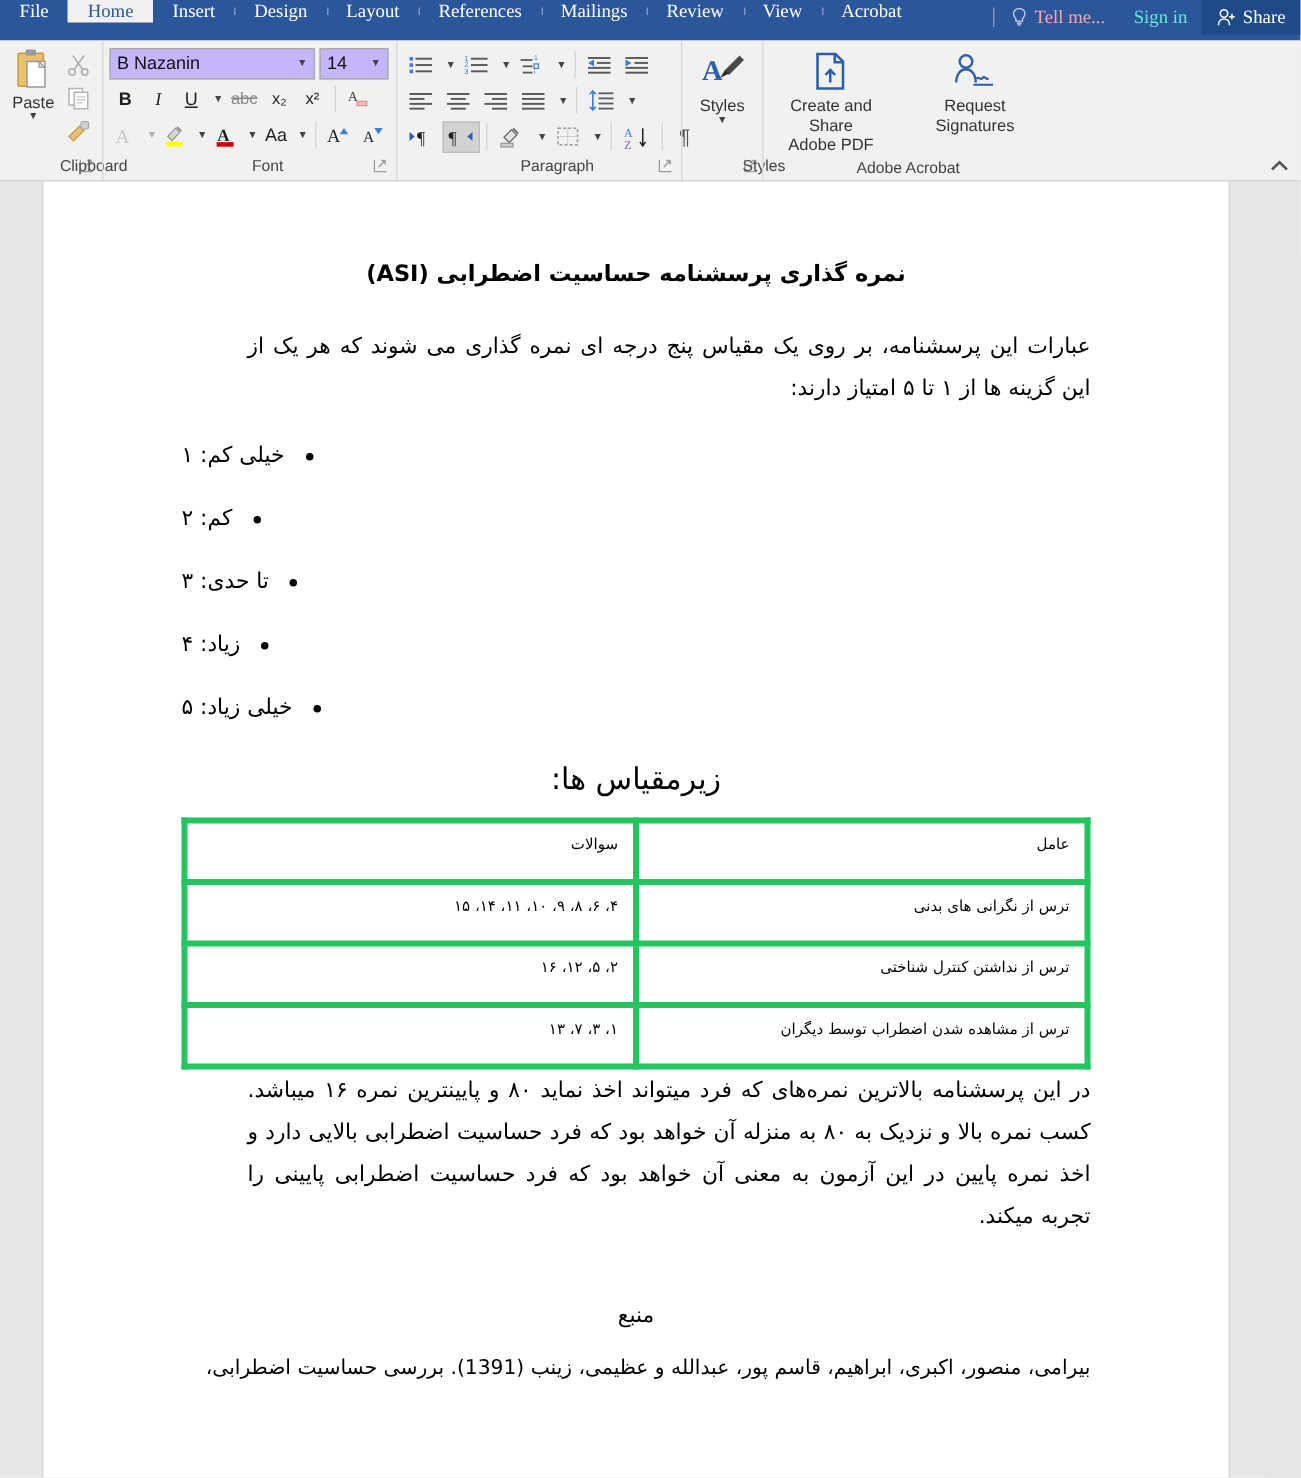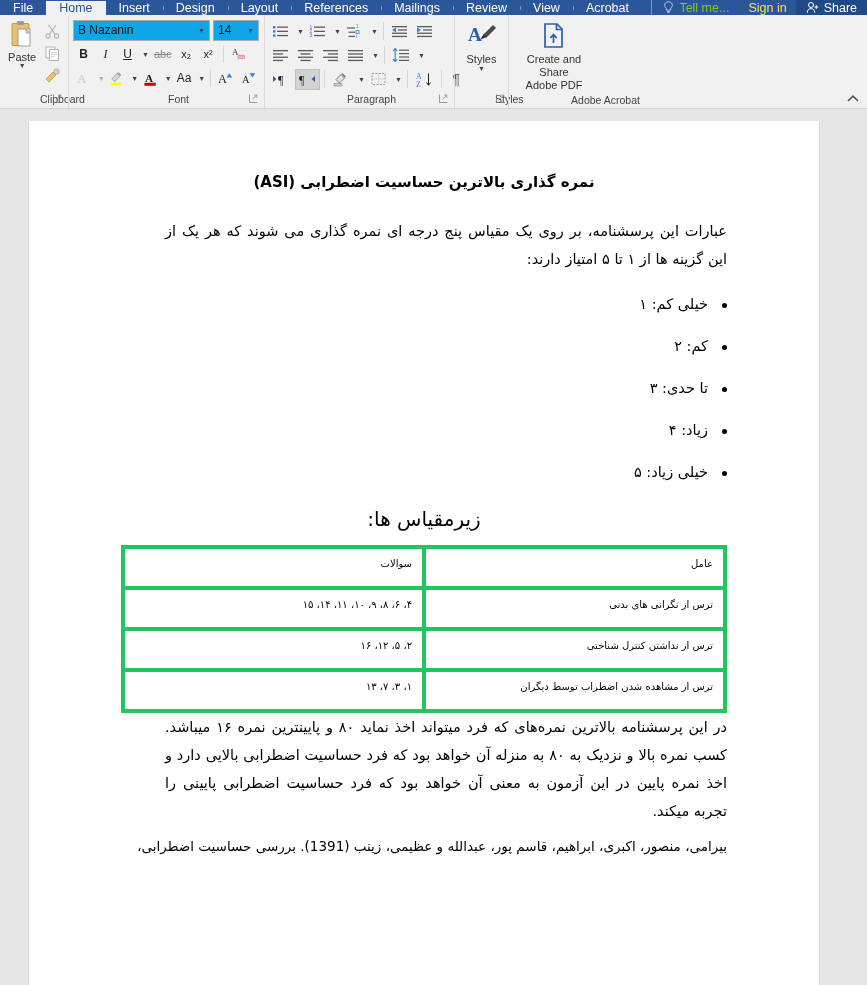--- a/index.html
+++ b/index.html
@@ -5,25 +5,26 @@
   * { box-sizing: border-box; margin: 0; padding: 0; }
   html, body {
     width: 867px; height: 985px;
     font-family: "Liberation Sans", sans-serif;
     overflow: hidden;
     background: #e6e6e6;
   }
 
   
   .tabbar {
-    height: 15px;
+    height: 27px;
     background: #2b579a;
     display: flex;
-    align-items: center;
+    align-items: flex-start;
     position: relative;
+    font-family: Liberation Serif, serif;
   }
   .tab {
     color: #ffffff;
     font-size: 12.5px;
     padding: 0 13px;
     display: flex;
     align-items: center;
     justify-content: center;
     position: relative;
     white-space: nowrap;
@@ -41,41 +42,41 @@
     color: #2b579a;
   }
   .tab.active::before { display: none; }
   .tab.active + .tab::before { display: none; }
   .tabbar-right {
     margin-left: auto;
     display: flex;
     align-items: stretch;
   }
   .tellme {
-    color: #84cc16;
+    color: #fca5a5;
     font-size: 12.5px;
     display: flex;
     align-items: center;
     gap: 5px;
     padding: 0 10px 0 12px;
     position: relative;
   }
   .tellme::before {
     content: "";
     position: absolute;
     left: 0; top: 5px; bottom: 5px;
     width: 1px;
     background: rgba(255,255,255,0.38);
   }
   .signin {
-    color: #fde047;
+    color: #5eead4;
     font-size: 12.5px;
     display: flex;
     align-items: center;
-    padding: 16px 9px;
+    padding: 4px 9px;
   }
   .share {
     color: #ffffff;
     font-size: 12.5px;
     display: flex;
     align-items: center;
     gap: 5px;
     padding: 0 10px;
     background: #204a87;
   }
@@ -133,21 +134,21 @@
   }
   .mini-icon { width: 17px; height: 17px; display: block; }
 
   
   .fontgroup { width: 196px; }
   .font-rows { display: flex; flex-direction: column; gap: 2px; width: 100%; padding-top: 1px;}
   .font-row { display: flex; align-items: center; gap: 1px; height: 22px; }
   .combo {
     height: 21px;
     border: 1px solid #acacac;
-    background: #0ea5e9;
+    background: #c4b5fd;
     display: flex;
     align-items: center;
     font-size: 12px;
     color: #111;
     padding: 0 0 0 4px;
     position: relative;
   }
   .combo.fontname { width: 137px; }
   .combo.fontsize { width: 46px; margin-left: 2px;}
   .combo .cval { flex: 1; overflow: hidden; white-space: nowrap; }
@@ -246,21 +247,21 @@
     font-size: 14.5px;
     line-height: 28px;
     text-align: justify;
     margin-bottom: 8px;
     margin-left: 44px;
   }
   .bullets { list-style: none; margin: 10px 0 14px 0; }
   .bullets li {
     font-size: 14.5px;
     line-height: 42px;
-    text-align: right;
+    text-align: left;
     position: relative;
     padding-right: 0;
   }
   .bullets li .dot {
     display: inline-block;
     width: 5px; height: 5px;
     border-radius: 50%;
     background: #000;
     vertical-align: middle;
     margin-left: 14px;
@@ -694,37 +695,49 @@
           <svg width="28" height="28" viewBox="0 0 28 28">
             <path d="M5 2 L17 2 L22 7 L22 25 L5 25 Z" fill="none" stroke="#2b5fa8" stroke-width="1.7"></path>
             <path d="M16.5 2 L16.5 7.5 L22 7.5" fill="none" stroke="#2b5fa8" stroke-width="1.7"></path>
             <path d="M13.5 21 L13.5 13 M10.3 16 L13.5 12.6 L16.7 16" fill="none" stroke="#2b5fa8" stroke-width="1.7"></path>
           </svg>
           <span class="lbl">
             <span>Create and Share</span><br>
             <span>Adobe PDF</span>
           </span>
         </div>
+        <div class="acro-btn">
+          <svg width="30" height="28" viewBox="0 0 30 28">
+            <circle cx="9" cy="7" r="4.2" fill="none" stroke="#2b5fa8" stroke-width="1.6"></circle>
+            <path d="M2.5 21 C2.5 15 5.8 12.2 9 12.2 C12.2 12.2 15.5 15 15.5 21" fill="none" stroke="#2b5fa8" stroke-width="1.6"></path>
+            <path d="M16 18.5 C17.5 16.5 18.5 20 20 18 C21.5 16 22.5 20 24 18" fill="none" stroke="#2b5fa8" stroke-width="1.4"></path>
+            <path d="M14 22.5 L27 22.5" stroke="#2b5fa8" stroke-width="1.4"></path>
+          </svg>
+          <span class="lbl">
+            <span>Request</span><br>
+            <span>Signatures</span>
+          </span>
+        </div>
       </div>
     </div>
     <div class="group-label">
       <span>Adobe Acrobat</span>
     </div>
   </div>
 
   <svg class="ribbon-collapse" viewBox="0 0 14 14">
     <path d="M2 9 L7 4.2 L12 9" fill="none" stroke="#555" stroke-width="1.7"></path>
   </svg>
 </div>
 
 <div class="doc-area">
   <div class="page">
     <div class="page-inner">
 
-      <div class="fa doc-title">نمره گذاری بالاترین حساسیت اضطرابی (ASI)</div>
+      <div class="fa doc-title">نمره گذاری پرسشنامه حساسیت اضطرابی (ASI)</div>
 
       <div class="fa para">عبارات این پرسشنامه، بر روی یک مقیاس پنج درجه ای نمره گذاری می شوند که هر یک از این گزینه ها از ۱ تا ۵ امتیاز دارند:</div>
 
       <ul class="bullets">
         <li class="fa"><span class="dot"></span><span>خیلی کم: ۱</span></li>
         <li class="fa"><span class="dot"></span><span>کم: ۲</span></li>
         <li class="fa"><span class="dot"></span><span>تا حدی: ۳</span></li>
         <li class="fa"><span class="dot"></span><span>زیاد: ۴</span></li>
         <li class="fa"><span class="dot"></span><span>خیلی زیاد: ۵</span></li>
       </ul>
@@ -748,18 +761,19 @@
           <tr>
             <td class="fa c1">ترس از مشاهده شدن اضطراب توسط دیگران</td>
             <td class="fa c2">۱، ۳، ۷، ۱۳</td>
           </tr>
         </tbody>
       </table>
 
 
       <div class="fa para">در این پرسشنامه بالاترین نمره‌های که فرد میتواند اخذ نماید ۸۰ و پایینترین نمره ۱۶ میباشد. کسب نمره بالا و نزدیک به ۸۰ به منزله آن خواهد بود که فرد حساسیت اضطرابی بالایی دارد و اخذ نمره پایین در این آزمون به معنی آن خواهد بود که فرد حساسیت اضطرابی پایینی را تجربه میکند.</div>
 
+      <div class="fa lbl-source">منبع</div>
 
       <div class="fa ref">بیرامی، منصور، اکبری، ابراهیم، قاسم پور، عبدالله و عظیمی، زینب (1391). بررسی حساسیت اضطرابی،</div>
 
     </div>
   </div>
 </div>
 
 </body></html>

